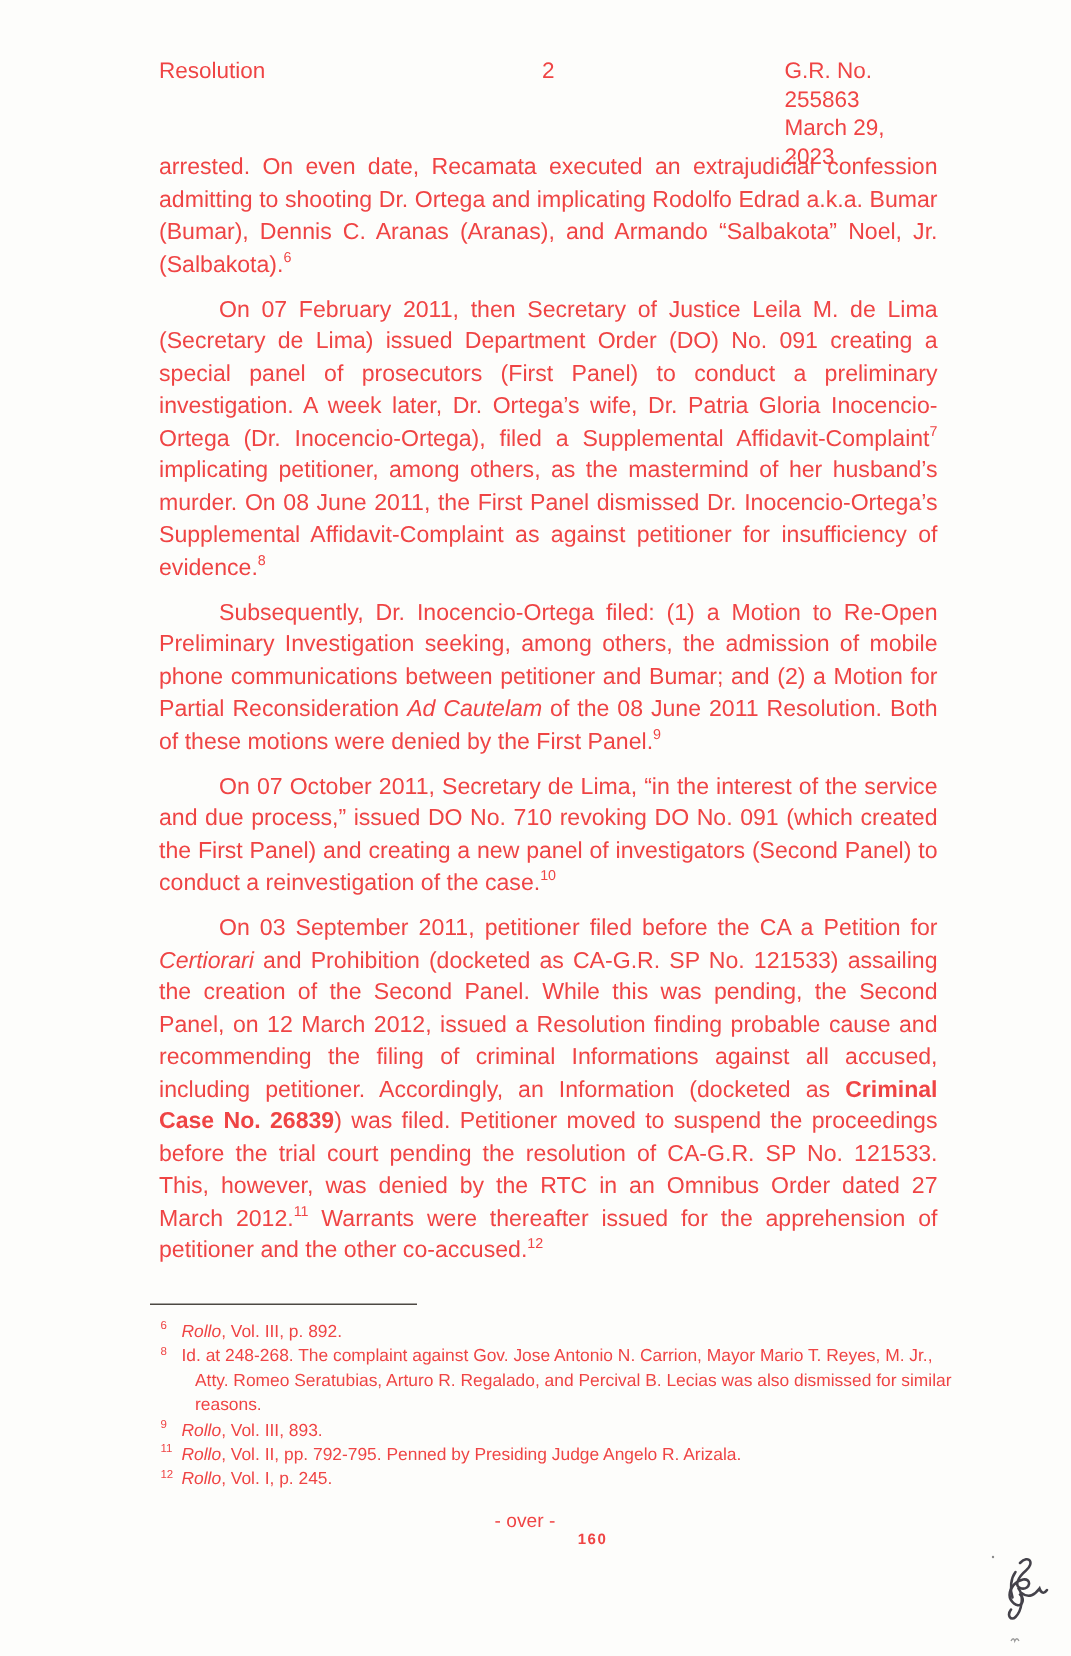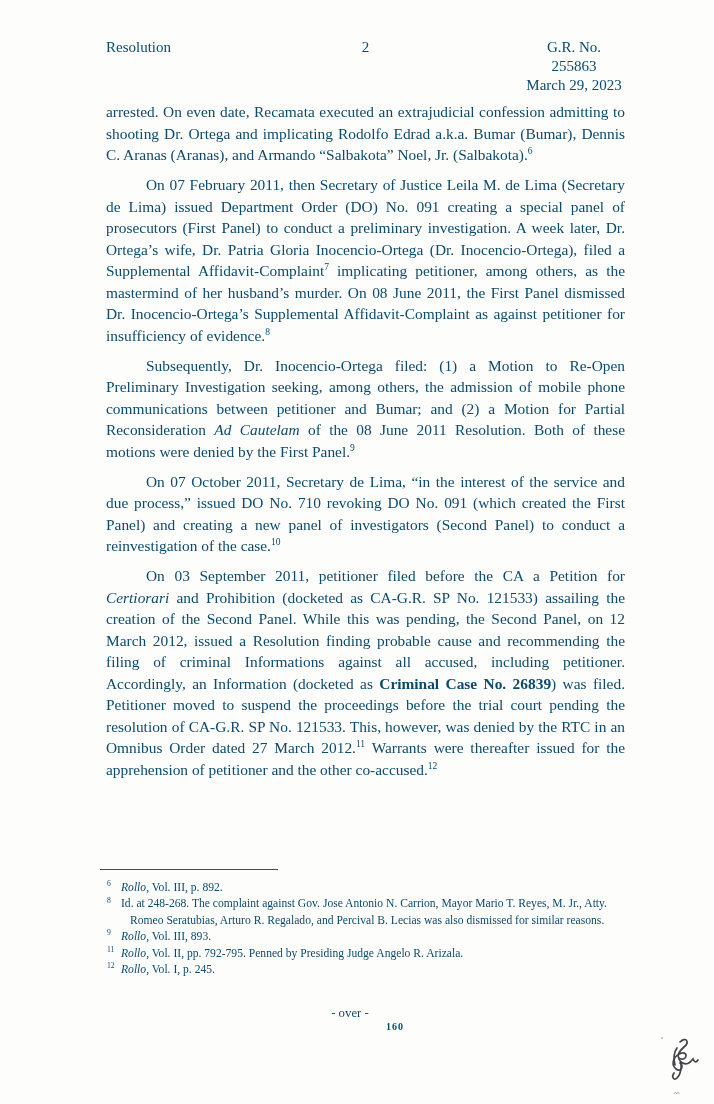--- a/index.html
+++ b/index.html
@@ -3,34 +3,34 @@
 <meta charset="utf-8">
 <style>
   html, body { margin: 0; padding: 0; background: #e8e8e8; }
   .page {
     position: relative;
     width: 714px;
     height: 1104px;
     margin: 0 auto;
     background: #fdfdfb;
     overflow: hidden;
-    font-family: Liberation Serif, serif;
-    color: #0c4a6e;
+    font-family: Liberation Sans, sans-serif;
+    color: #ef4444;
   }
 
   
   .hdr {
     position: absolute;
     top: 38px; left: 106px; right: 89px;
     font-size: 15px;
     line-height: 19px;
   }
   .hdr-doc-type { position: absolute; left: 0; top: 0; }
   .hdr-page-num { position: absolute; left: 0; right: 0; top: 0; text-align: center; }
-  .hdr-case { position: absolute; right: 0; top: 0; text-align: center; width: 102px; }
+  .hdr-case { position: absolute; right: 0; top: 0; text-align: left; width: 102px; }
 
   
   .body-text {
     position: absolute;
     top: 101px; left: 106px; right: 89px;
     font-size: 15.4px;
     line-height: 21.5px;
     text-align: justify;
     text-justify: inter-word;
   }

